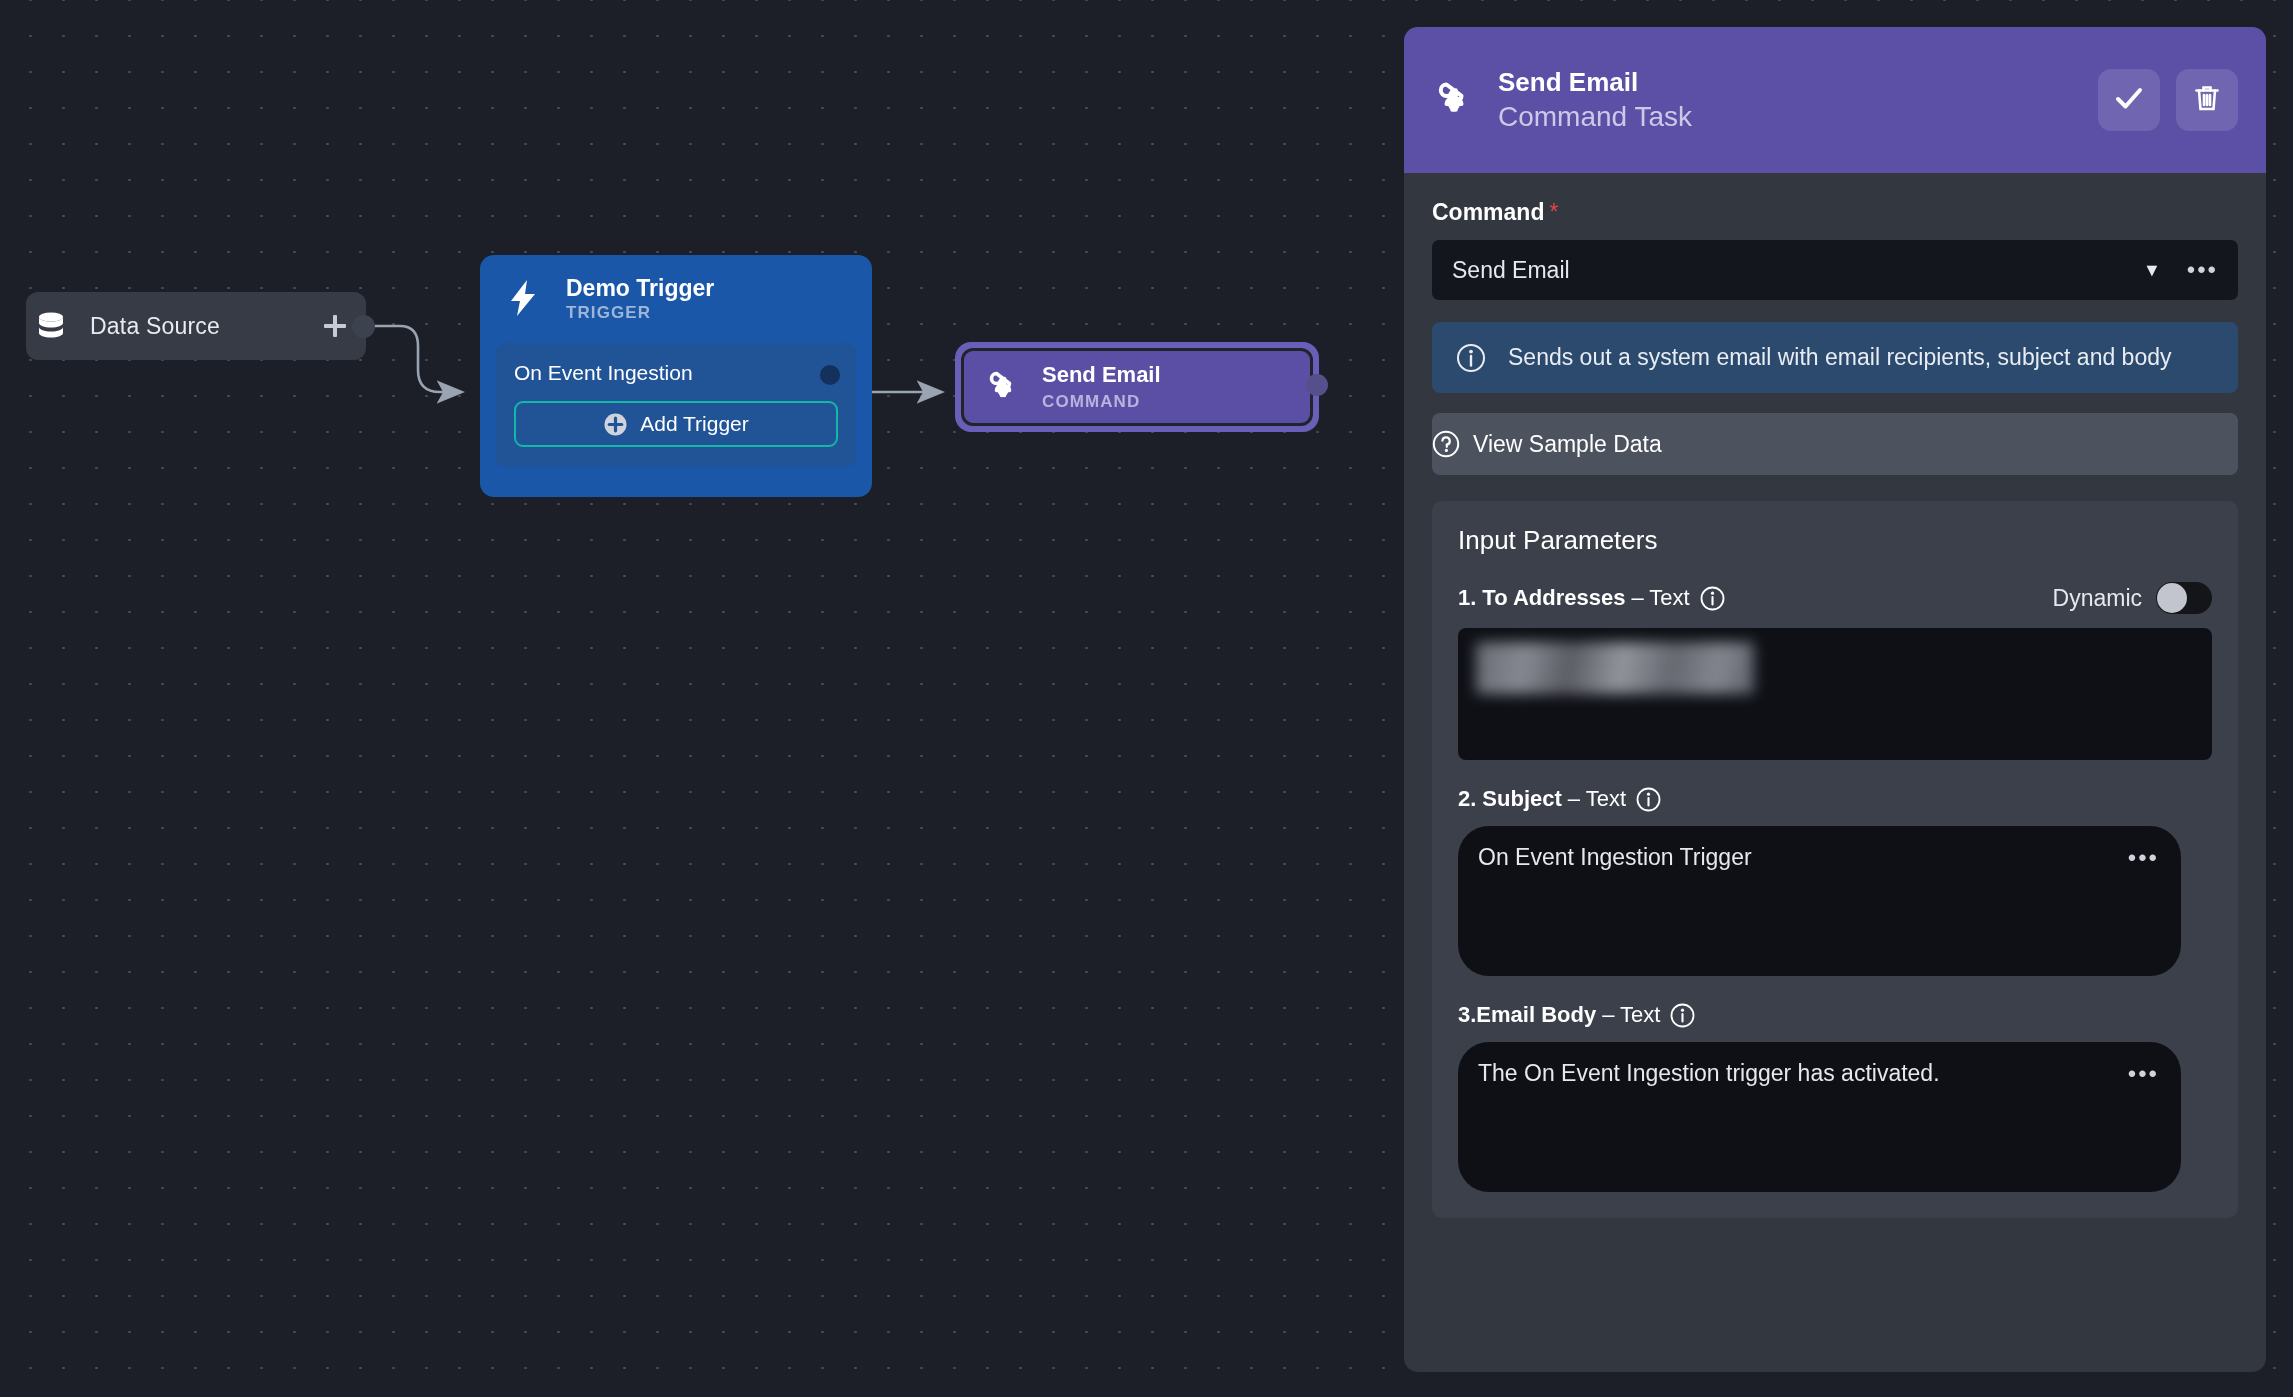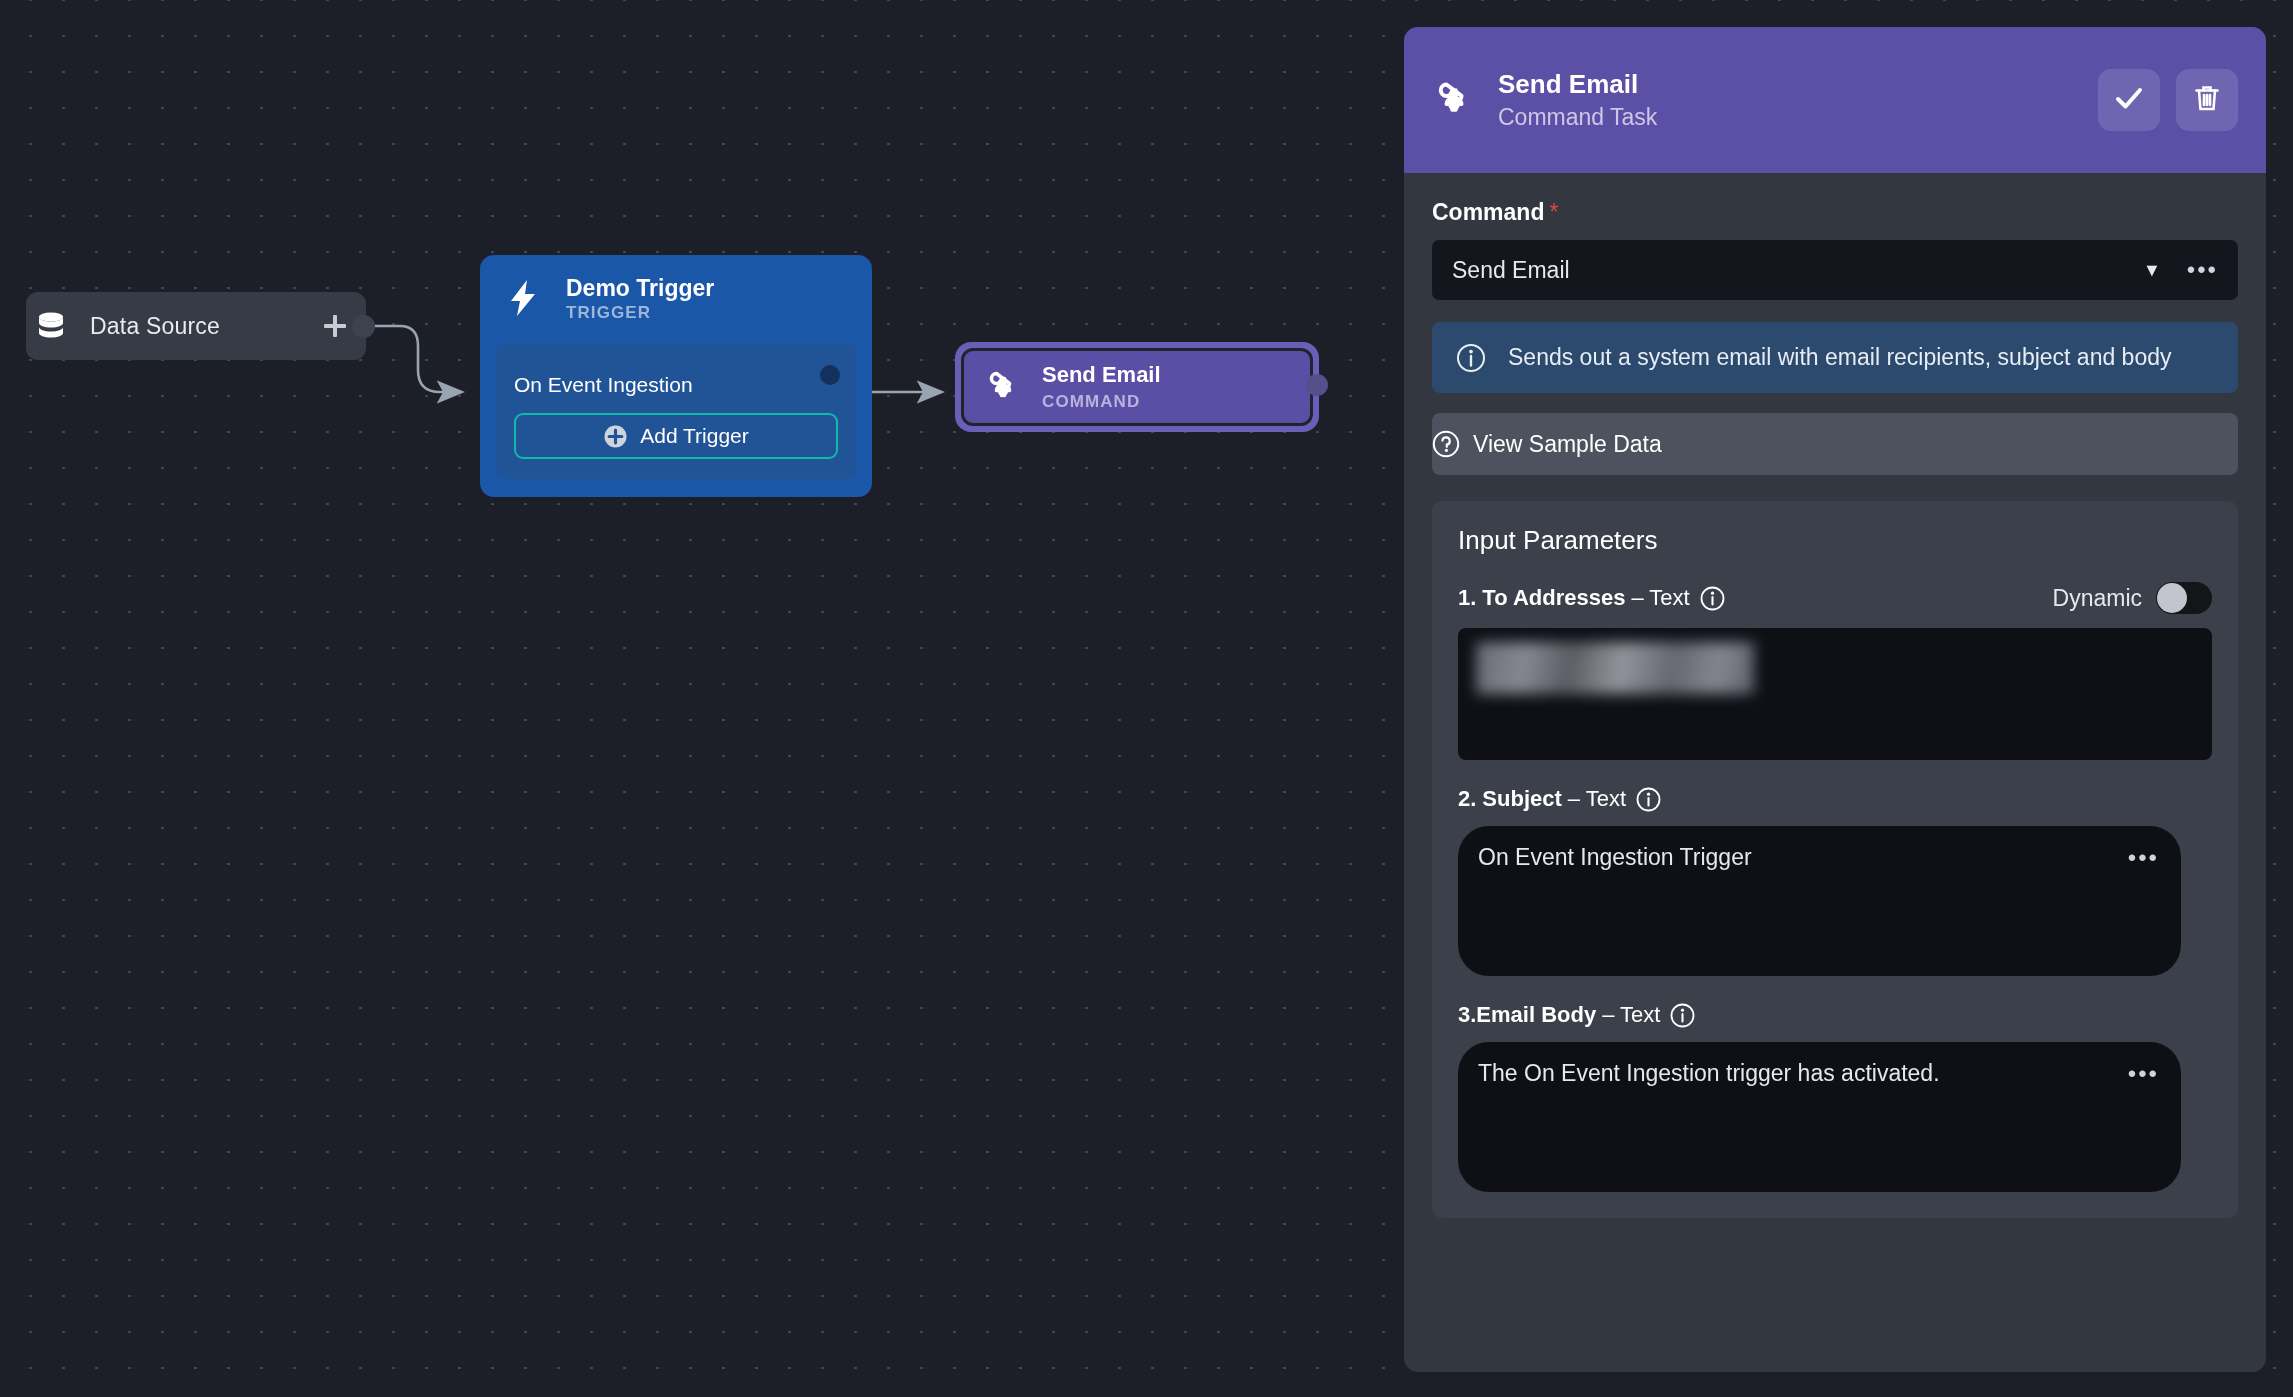--- a/index.html
+++ b/index.html
@@ -52,21 +52,21 @@
     left: 480px; top: 255px; width: 392px; height: 242px;
     background: #1b57a8;
     border-radius: 14px;
     padding: 20px 22px 0 22px;
   }
   .trig-head { display: flex; align-items: flex-start; }
   .bolt-icon { width: 42px; height: 42px; flex: 0 0 42px; margin-right: 22px; margin-top: 2px; }
   .trig-title { color: #fff; font-size: 23px; font-weight: 600; line-height: 1.15; }
   .trig-sub { color: #9db6d8; font-size: 17px; font-weight: 700; letter-spacing: 1.1px; margin-top: 2px; }
   .trig-body {
-    margin: 20px -6px 0 -6px; padding: 30px 18px 20px 18px;
+    margin: 20px -6px 0 -6px; padding: 18px 18px 20px 18px;
     background: #215397; border-radius: 10px;
     position: relative;
   }
   .trig-evt { color: #ffffff; font-size: 21px; }
   .trig-port { width: 20px; height: 20px; background: #14305c; right: 16px; top: 22px; }
   .add-trigger {
     margin-top: 16px; height: 46px;
     border: 2px solid #14b8a6; border-radius: 9px;
     display: flex; align-items: center; justify-content: center; gap: 12px;
     color: #ffffff; font-size: 21px;
@@ -94,21 +94,21 @@
     background: #333740; border-radius: 14px;
     overflow: hidden;
     display: flex; flex-direction: column;
   }
   .panel-head {
     background: #5c50a6; height: 146px; flex: 0 0 146px;
     display: flex; align-items: center; padding: 0 28px;
   }
   .ph-icon { width: 44px; height: 44px; flex: 0 0 44px; margin-right: 22px; }
   .ph-title { color: #ffffff; font-size: 26px; font-weight: 700; line-height: 1.2; }
-  .ph-sub { color: #cdc8e8; font-size: 23px; margin-top: 3px; text-align: center; }
+  .ph-sub { color: #cdc8e8; font-size: 28px; margin-top: 3px; text-align: center; }
   .ph-actions { margin-left: auto; display: flex; gap: 16px; }
   .ph-btn {
     width: 62px; height: 62px; border-radius: 13px;
     background: rgba(255,255,255,.12);
     display: flex; align-items: center; justify-content: center;
   }
   .ph-btn svg { width: 34px; height: 34px; }
 
   .panel-body { padding: 26px 28px 0 28px; flex: 1; overflow: hidden; }
 

